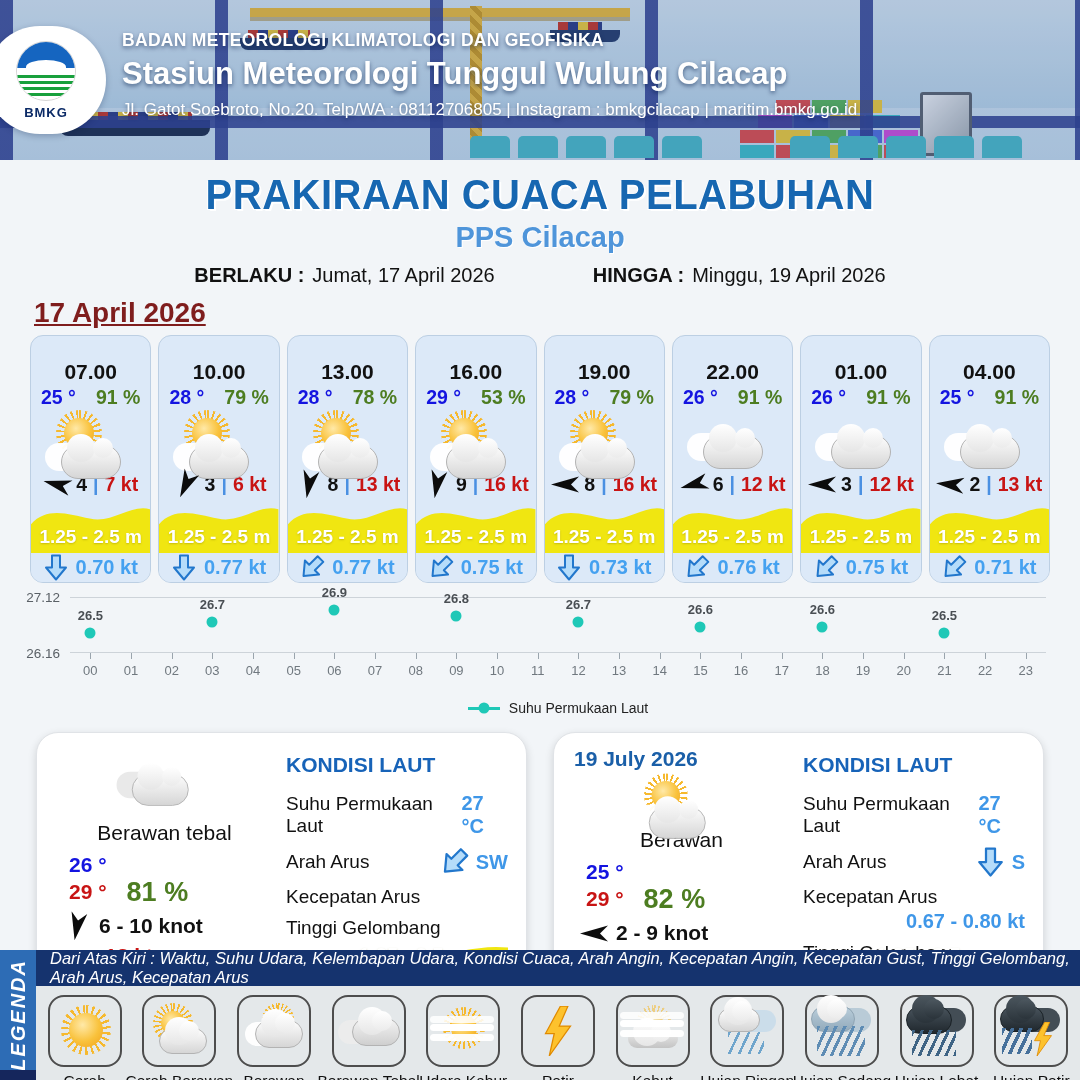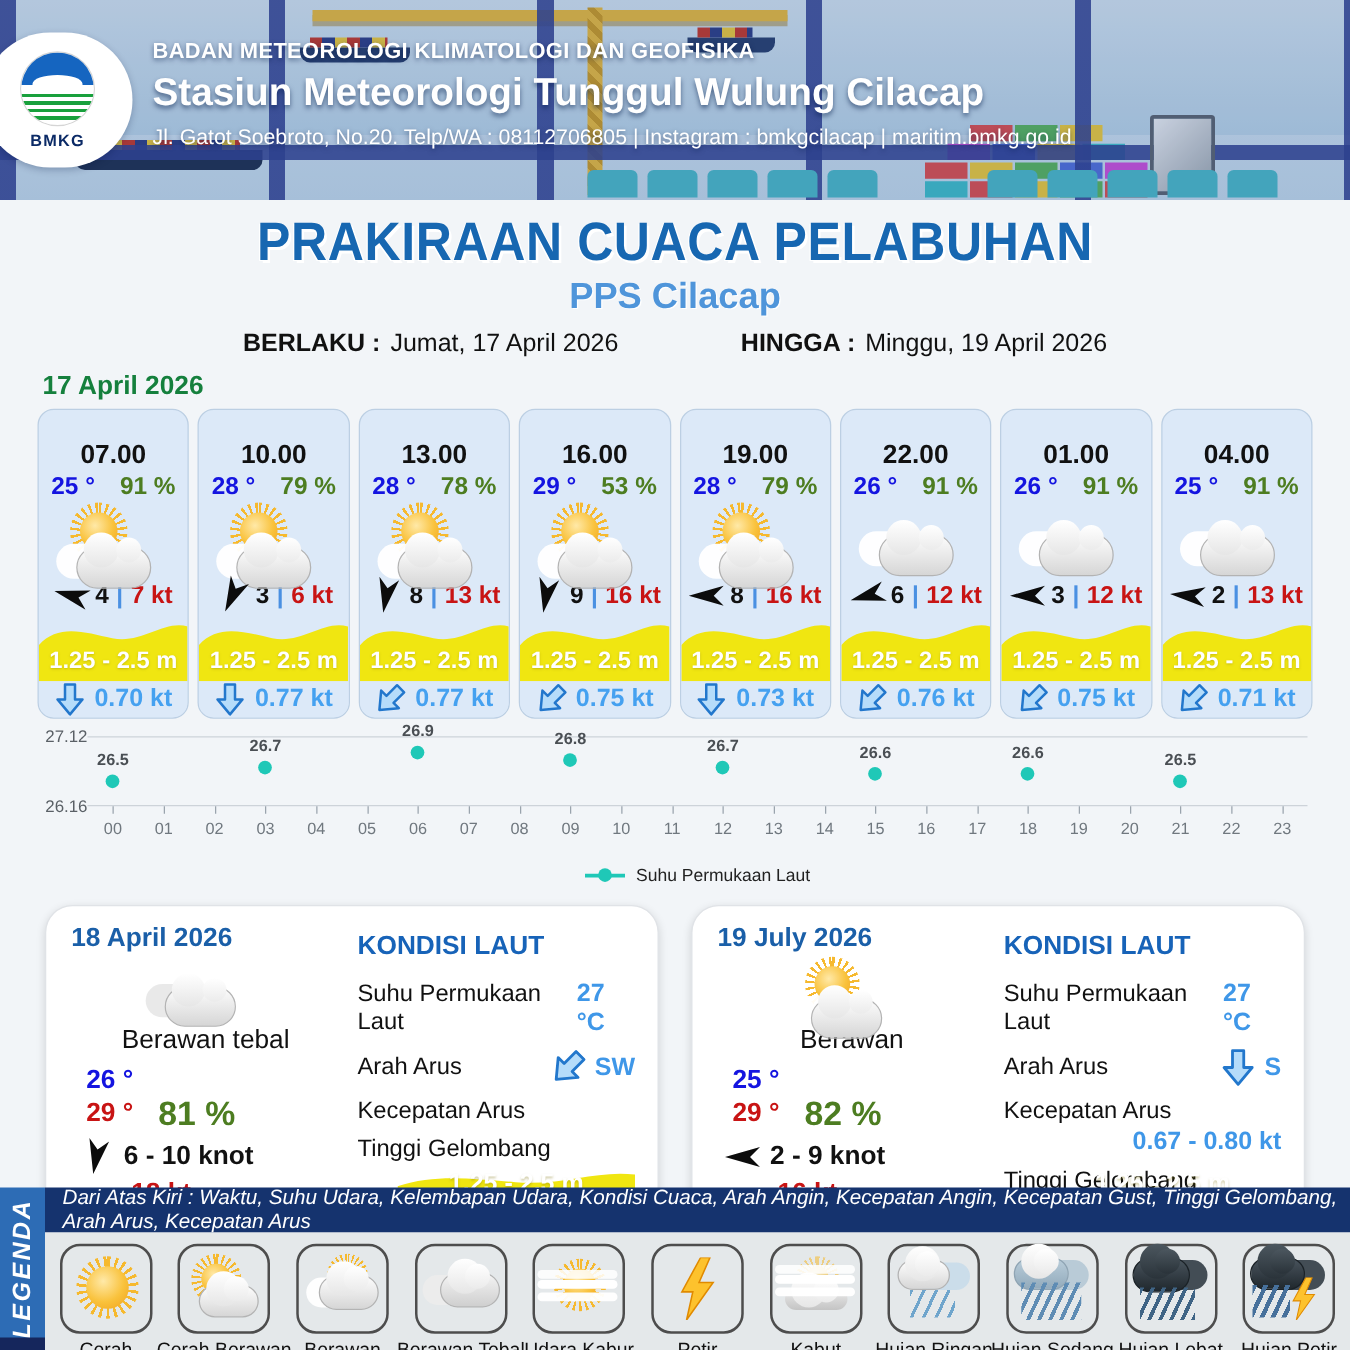--- a/index.html
+++ b/index.html
@@ -47,21 +47,21 @@
   .title-area{text-align:center;padding-top:12px;}
   .main-title{font-size:40px;font-weight:bold;color:#1767b1;letter-spacing:.5px;transform:scaleY(1.08);
       text-shadow:2px 2px 0 #fff,-1px 1px 0 #fff;}
   .sub-title{font-size:29px;font-weight:bold;color:#4f95da;margin-top:4px;text-shadow:1px 1px 0 #fff;}
   .valid-row{margin-top:10px;font-size:20px;display:flex;justify-content:center;gap:98px;}
   .valid-row b{font-weight:bold;}
   .valid-row span.val{font-weight:normal;margin-left:8px;}
 
   
   .forecast{padding:8px 30px 0 30px;}
-  .fdate{font-size:21px;font-weight:bold;color:#15803d;margin:2px 0 6px 4px;}
+  .fdate{font-size:28px;font-weight:bold;color:#7f1d1d;margin:2px 0 6px 4px;text-decoration:underline;}
   .cards-row{display:flex;gap:7px;}
   .fcard{flex:1;height:246px;background:#dce9f8;border:1.5px solid #bccfe3;border-radius:13px;
       overflow:hidden;display:flex;flex-direction:column;position:relative;}
   .ftime{text-align:center;font-size:21px;font-weight:bold;padding-top:24px;}
   .frow{display:flex;justify-content:space-between;padding:2px 10px 0 10px;font-weight:bold;font-size:19.5px;}
   .temp{color:#1414e0;}
   .hum{color:#4d7d21;}
   .wicon{position:relative;height:74px;margin-top:2px;}
   .sun{position:absolute;width:44px;height:44px;}
   .sun::before{content:"";position:absolute;inset:-1px;border-radius:50%;
@@ -95,21 +95,21 @@
   .currow{height:36px;display:flex;align-items:center;justify-content:center;gap:8px;background:#dce9f8;}
   .curarrow{width:24px;height:27px;flex:none;}
   .curarrow path{fill:#b5dcfa;stroke:#2277cc;stroke-width:2;stroke-linejoin:round;}
   .curspd{color:#45a1f0;font-weight:bold;font-size:20px;}
 
   
   .chart-sec{margin:14px 34px 0 70px;position:relative;}
   .plot{position:relative;height:56px;}
   .gline{position:absolute;left:0;right:0;height:1px;background:#cdd3d9;}
   .gline.top{top:0;} .gline.bot{bottom:0;}
-  .ylab{position:absolute;right:100%;font-size:13.5px;color:#5a6066;transform:translateY(-50%);white-space:nowrap;}
+  .ylab{position:absolute;right:100%;margin-right:10px;font-size:13.5px;color:#5a6066;transform:translateY(-50%);white-space:nowrap;}
   .ylab.top{top:0;} .ylab.bot{top:100%;}
   .dot{position:absolute;width:11px;height:11px;border-radius:50%;background:#1fc8b7;transform:translate(-50%,50%);}
   .dlabel{position:absolute;transform:translate(-50%,0);font-size:13px;font-weight:bold;color:#4a4f54;margin-bottom:2px;}
   .ticks{display:flex;margin-top:0;}
   .tick{flex:1;text-align:center;font-size:13px;color:#70787f;padding-top:10px;position:relative;}
   .tick::before{content:"";position:absolute;top:0;left:50%;width:1px;height:6px;background:#9aa4ad;}
   .chart-legend{display:flex;align-items:center;justify-content:center;gap:9px;margin-top:22px;}
   .cmark{width:32px;height:3px;background:#1fc8b7;position:relative;}
   .cmark::after{content:"";position:absolute;left:50%;top:50%;width:11px;height:11px;border-radius:50%;
       background:#1fc8b7;transform:translate(-50%,-50%);}
@@ -561,21 +561,20 @@
     <div class="chart-legend">
       <span class="cmark"></span>
       <span class="cltext">Suhu Permukaan Laut</span>
     </div>
   </div>
 
   <div class="daily-row">
 
     <div class="dcard">
       <div class="dleft">
-        <div class="ddate">18 April 2026</div>
         <div class="wicon berawan-tebal">
             <span class="cloud-back"></span>
             <span class="cloud"></span>
           </div>
         <div class="dcond">Berawan tebal</div>
         <div class="temps">
           <div class="tstack">
               <span class="tmin">26 °</span>
               <span class="tmax">29 °</span>
             </div>

